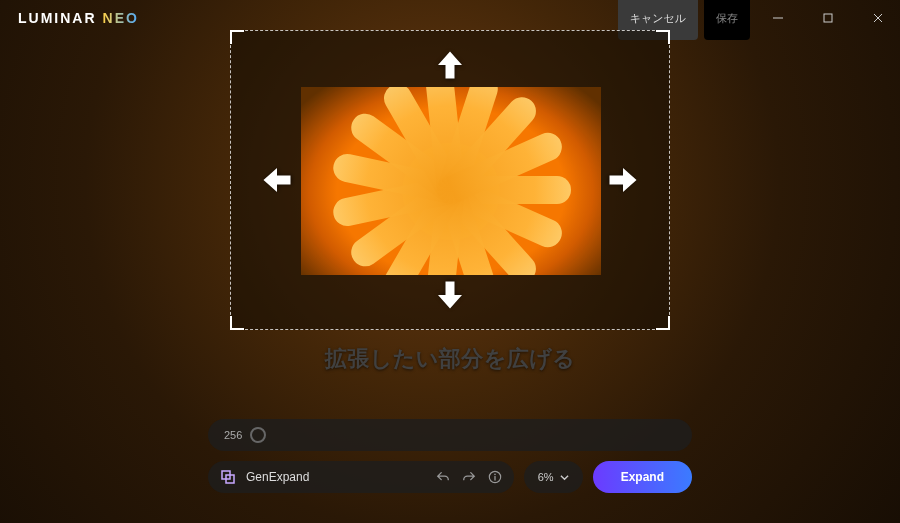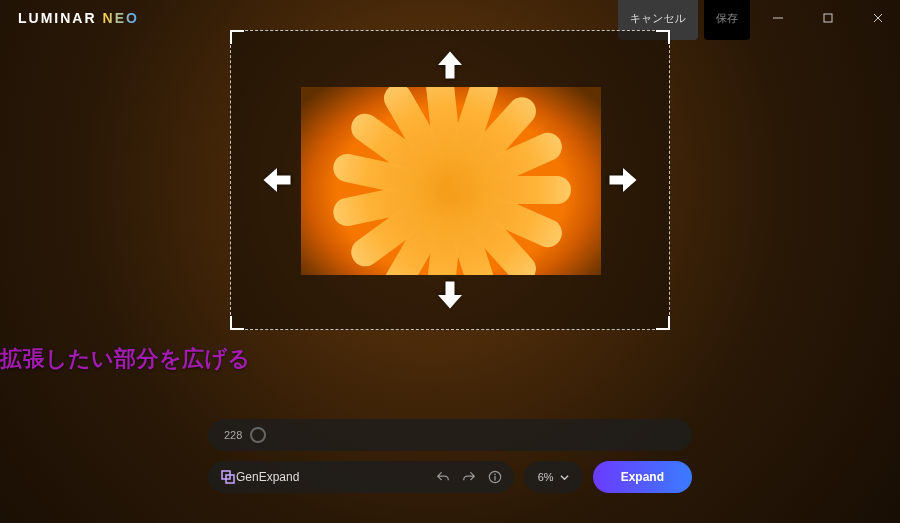--- a/index.html
+++ b/index.html
@@ -41,33 +41,33 @@
   }
   .petal { position:absolute; left:50%; top:55%; width:120px; height:28px; background:linear-gradient(90deg,#f59e1b,#ffb63a 70%,#ffce6a); border-radius:14px 60px 60px 14px; transform-origin:0 50%; opacity:0.95; }
 
   .arrow { position:absolute; width:36px; height:36px; fill:#fff; filter:drop-shadow(0 1px 2px rgba(0,0,0,0.6)); cursor:pointer; }
   .arrow.up    { left:50%; top:16px;    transform:translateX(-50%) rotate(0deg); }
   .arrow.down  { left:50%; bottom:16px; transform:translateX(-50%) rotate(180deg); }
   .arrow.left  { left:28px; top:50%;    transform:translateY(-50%) rotate(-90deg); }
   .arrow.right { right:28px; top:50%;   transform:translateY(-50%) rotate(90deg); }
 
   
-  .instruction { position:absolute; left:0; right:0; top:344px; color:#a21caf; font-size:22px; font-weight:700; letter-spacing:0.5px; text-shadow:0 1px 3px rgba(0,0,0,0.6); }
+  .instruction { position:absolute; left:0; right:0; top:344px; text-align:center; color:#404040; font-size:22px; font-weight:700; letter-spacing:0.5px; text-shadow:0 1px 3px rgba(0,0,0,0.6); }
 
   
   .bottom { position:absolute; left:208px; right:208px; bottom:30px; display:flex; flex-direction:column; gap:10px; }
   .prompt-row { display:flex; align-items:center; background:rgba(30,30,30,0.78); border-radius:18px; height:32px; padding:0 8px 0 16px; }
   .prompt-input { flex:1; background:transparent; border:none; outline:none; color:#ddd; font-size:11px; }
   .prompt-input::placeholder { color:#777; }
   .counter { color:#aaa; font-size:11px; margin-right:8px; }
   .ring { width:16px; height:16px; border:2px solid #666; border-radius:50%; }
 
   .tool-row { display:flex; align-items:center; gap:10px; }
   .chip { display:flex; align-items:center; background:rgba(30,30,30,0.78); border-radius:18px; height:32px; }
-  .chip.main { flex:1; padding:0 12px; }
+  .chip.main { flex:1; padding:0 12px; gap:10px; }
   .chip.zoom { padding:0 14px; gap:6px; color:#ccc; font-size:11px; cursor:pointer; }
   .tool-icon { width:16px; height:16px; display:flex; align-items:center; justify-content:center; color:#c7a8ff; }
   .tool-name { color:#ddd; font-size:12px; flex:1; }
   .hist { display:flex; gap:12px; color:#999; }
   .hist span, .hist svg { cursor:pointer; }
   .hist svg { width:14px; height:14px; }
   .expand-btn { height:32px; padding:0 28px; border:none; border-radius:18px; background:linear-gradient(90deg,#6b3bff,#3b7bff); color:#fff; font-size:12px; font-weight:700; cursor:pointer; }
 </style>
 </head>
 <body>
@@ -136,21 +136,21 @@
     <svg class="arrow right" viewBox="0 0 24 24">
         <path d="M12 3l8 9h-5v9h-6v-9H4z"></path>
       </svg>
   </div>
 </div>
 
 <div class="instruction">拡張したい部分を広げる</div>
 
 <div class="bottom">
   <div class="prompt-row">
-    <span class="counter">228</span>
+    <span class="counter">256</span>
     <span class="ring"></span>
   </div>
 
   <div class="tool-row">
     <div class="chip main">
       <span class="tool-icon">
         <svg viewBox="0 0 16 16" fill="none" stroke="currentColor" stroke-width="1.5">
             <rect x="2" y="2" width="8" height="8"></rect>
             <rect x="6" y="6" width="8" height="8"></rect>
           </svg>

